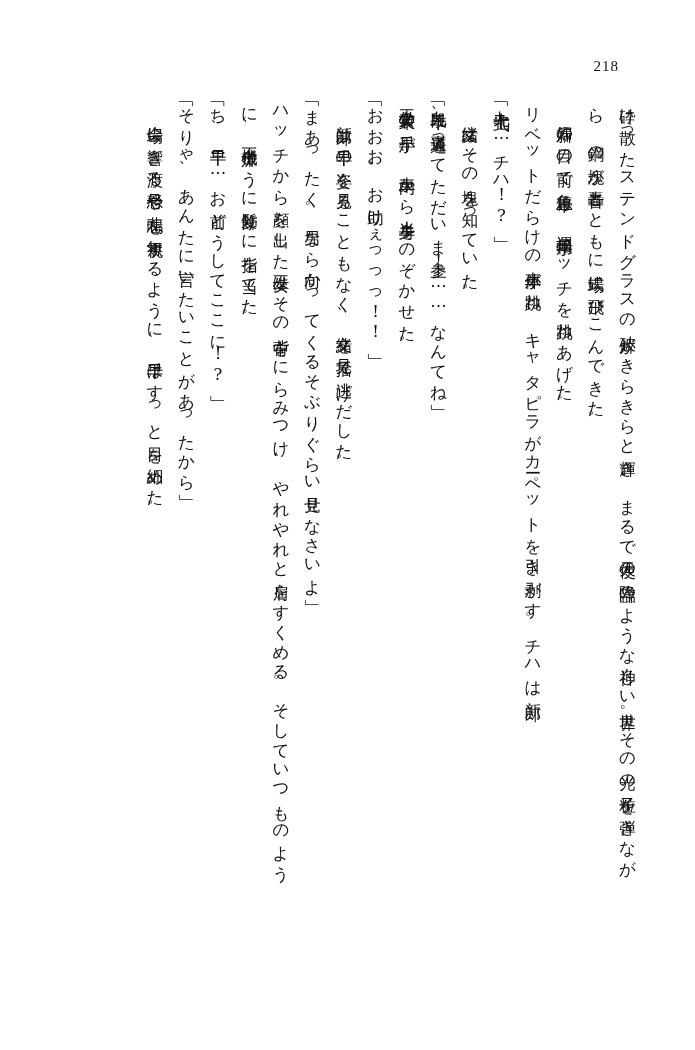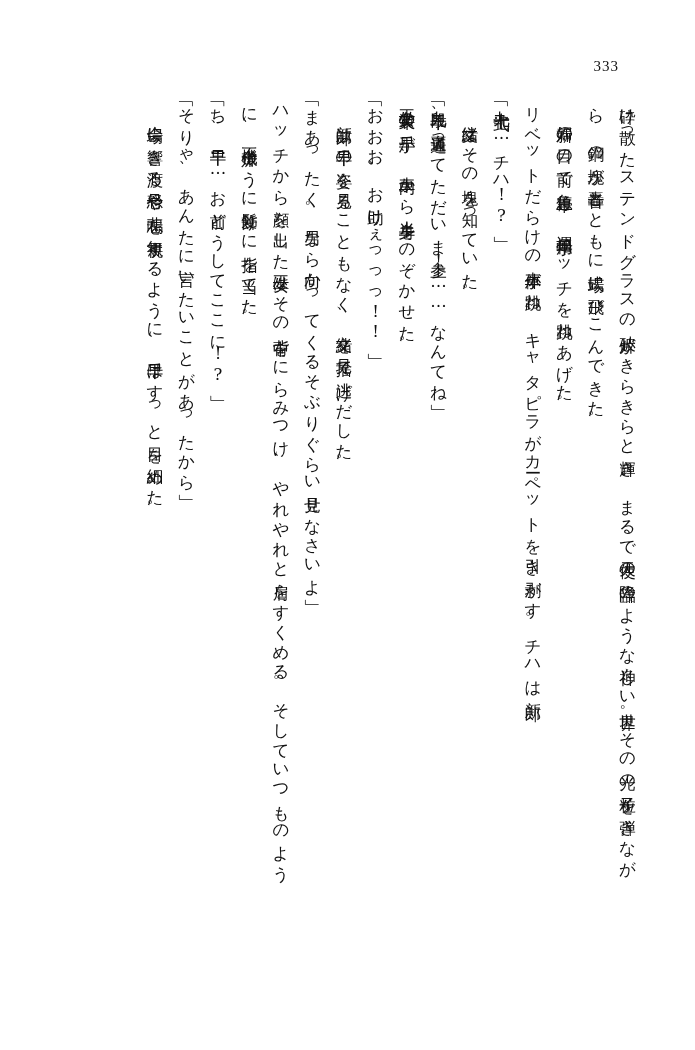--- a/index.html
+++ b/index.html
@@ -51,21 +51,21 @@
     text-indent: 0;
   }
 
   .body-text p.indent {
     text-indent: 17px;
   }
 </style>
 </head>
 <body>
 
-<div class="page-number">333</div>
+<div class="page-number">218</div>
 
 <div class="body-text">
   <p>砕け散ったステンドグラスの破片がきらきらと輝き、まるで天使の降臨のような神々しい世界。その光の粒子を弾きながら、鋼の塊が轟音とともに式場に飛びこんできた。</p>
   <p class="indent">新婦の目の前で急停車し、運転手用ハッチを跳ねあげた。</p>
   <p>リベットだらけの車体が跳ね、キャタピラがカーペットを引き剥がす。チハは新郎</p>
   <p>「九十七式……チハ!?」</p>
   <p class="indent">文緒はその塊を知っていた。</p>
   <p>「九段千早、裏道通ってただいま参上!……なんてね」</p>
   <p>巫女装束の千早が、車内から上半身をのぞかせた。</p>
   <p>「おおお、お助けぇっっっ!!」</p>

